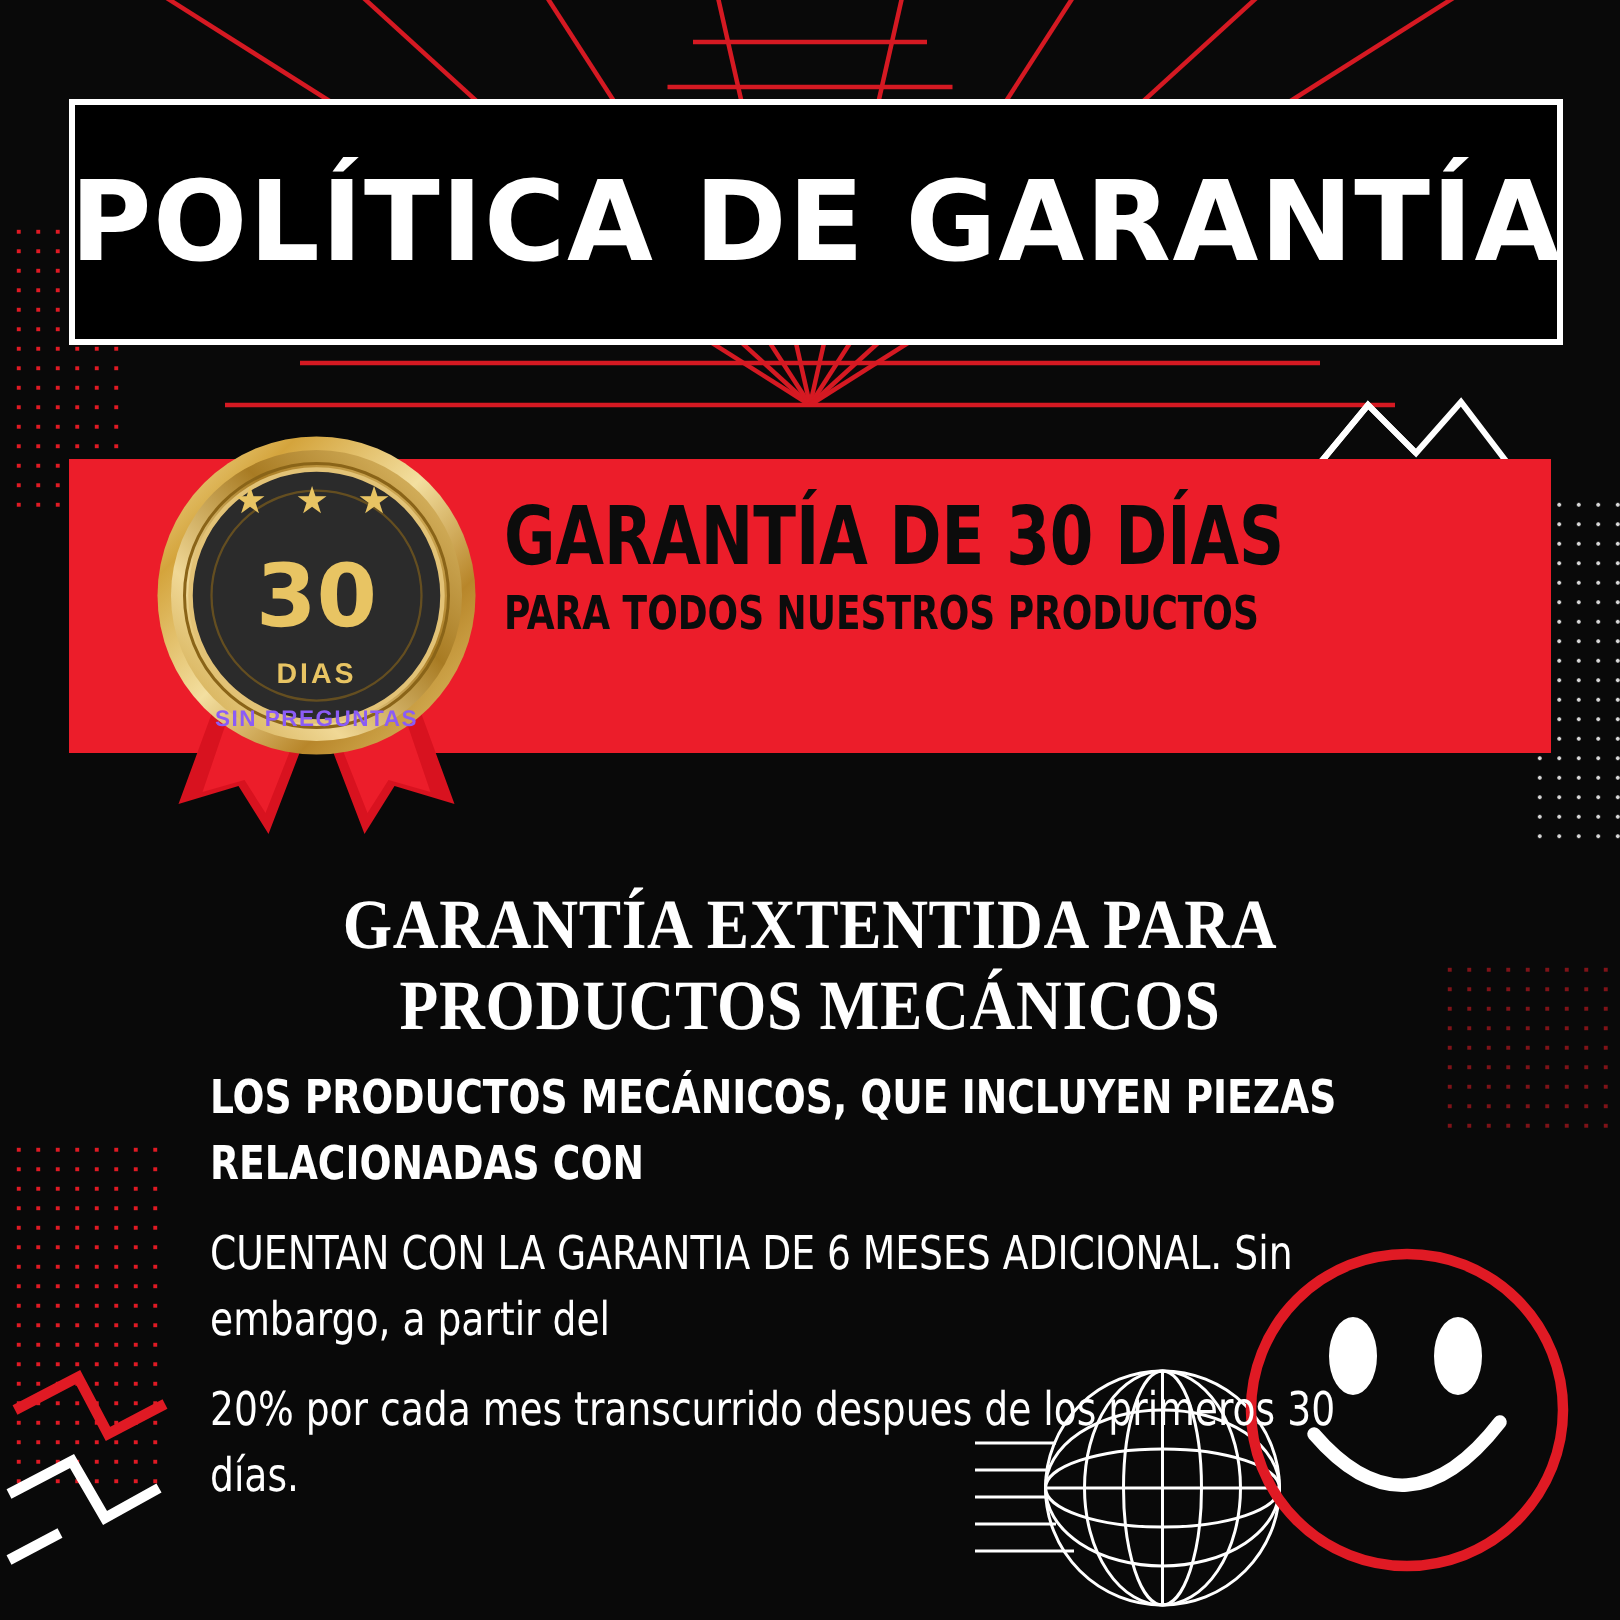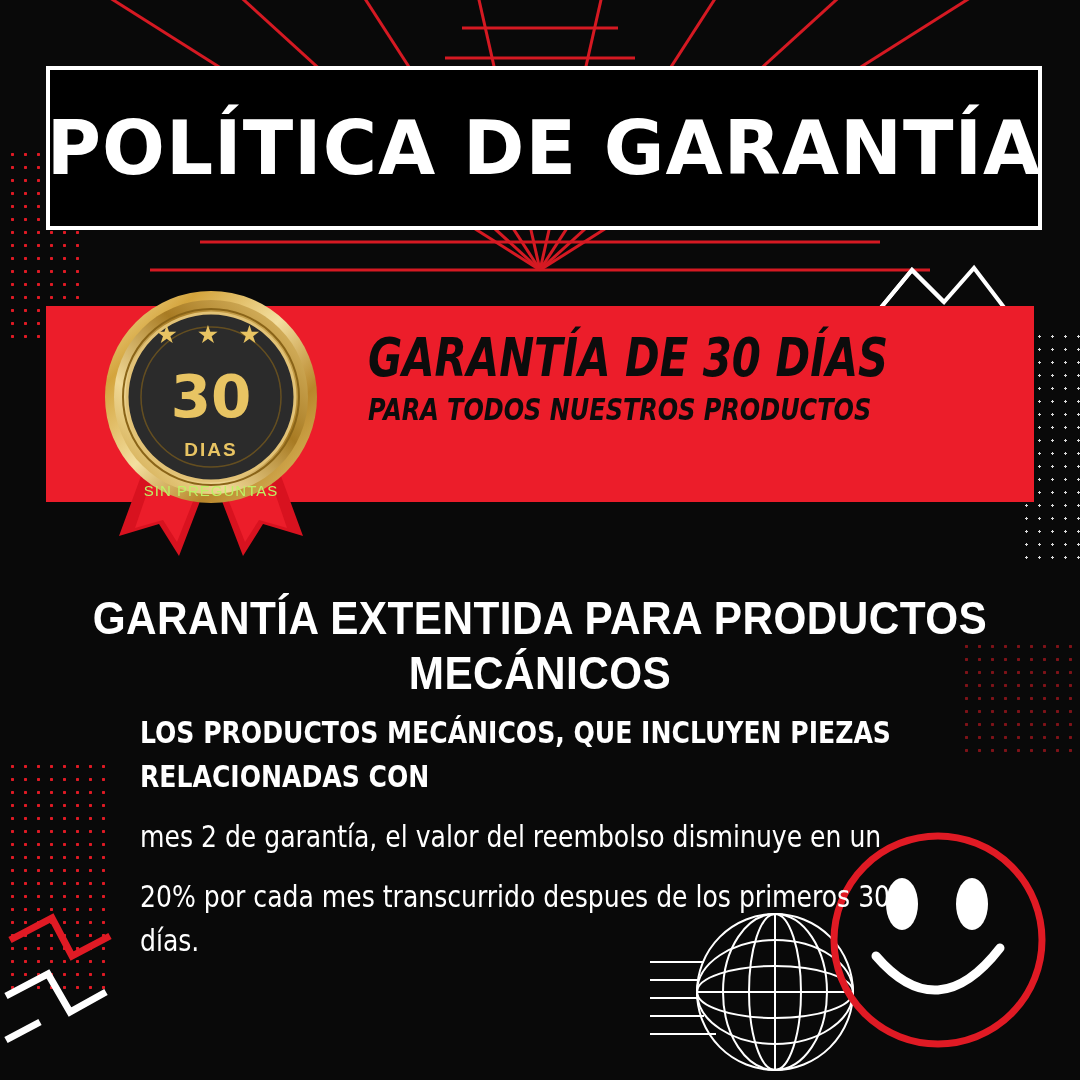--- a/index.html
+++ b/index.html
@@ -93,24 +93,23 @@
   .red-banner {
     position: absolute;
     left: 46px;
     top: 306px;
     width: 988px;
     height: 196px;
     background: #ec1d2a;
   }
   .banner-texts {
     position: absolute;
-    left: 368px;
+    left: 336px;
     top: 330px;
     width: 660px;
-    font-style: italic;
   }
   .banner-title {
     margin: 0;
     color: #0c0c0c;
     font-size: 54px;
     font-weight: 700;
     font-family: "DejaVu Sans Condensed", "Liberation Sans Narrow", "Liberation Sans", sans-serif;
     letter-spacing: 0px;
     transform: scaleX(0.86);
     transform-origin: left center;
@@ -175,39 +174,39 @@
   }
   .badge-days {
     color: #e8c463;
     font-size: 19px;
     font-weight: 700;
     letter-spacing: 2px;
     line-height: 1;
     margin-top: 14px;
   }
   .badge-tag {
-    color: #bef264;
+    color: #8b5cf6;
     font-size: 15px;
-    font-weight: 400;
+    font-weight: 700;
     letter-spacing: 1px;
-    margin-top: 23px;
+    margin-top: 12px;
   }
 
   
   .headline {
     position: absolute;
     left: 50%;
     top: 590px;
     transform: translateX(-50%);
     width: 1000px;
     text-align: center;
     color: #fff;
     font-size: 47px;
     font-weight: 700;
-    font-family: Liberation Sans, sans-serif;
+    font-family: Liberation Serif, serif;
     letter-spacing: 0.5px;
   }
   .headline span { display:inline-block; transform: scaleX(0.9); }
 
   
   .body-copy {
     position: absolute;
     left: 124px;
     top: 694px;
     width: 880px;
@@ -405,20 +404,20 @@
 
   <div class="headline">
     <span>GARANTÍA EXTENTIDA PARA PRODUCTOS MECÁNICOS</span>
   </div>
 
   <div class="body-copy">
     <p>
         <span class="l upper">LOS PRODUCTOS MECÁNICOS, QUE INCLUYEN PIEZAS RELACIONADAS CON</span>
       </p>
     <p>
-        <span class="l">mes 2 de garantía, el valor del reembolso disminuye en un</span>
+        <span class="l">CUENTAN CON LA GARANTIA DE 6 MESES ADICIONAL. Sin embargo, a partir del</span>
       </p>
     <p>
         <span class="l">20% por cada mes transcurrido despues de los primeros 30 días.</span>
       </p>
   </div>
 
 </div>
 
 </body></html>

